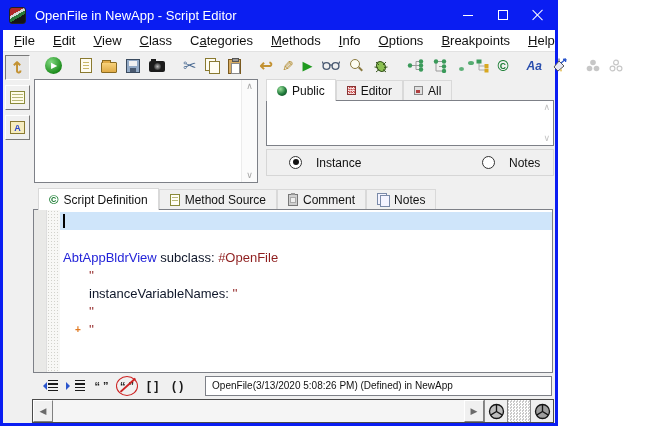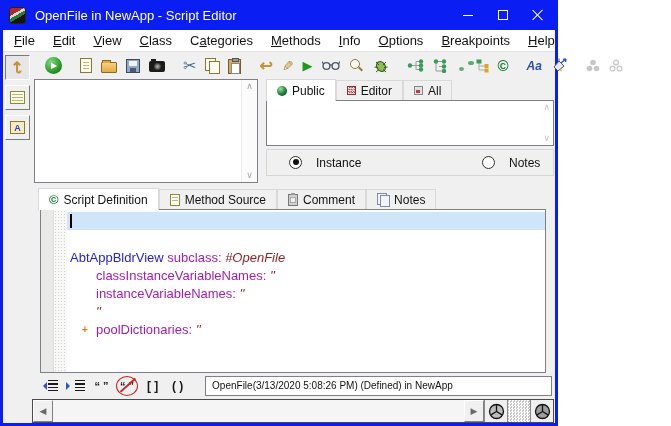--- a/index.html
+++ b/index.html
@@ -124,30 +124,30 @@
   .ti-clip { width: 10px; height: 12px; background: #cfcfcf; border: 1px solid #777; position: relative; }
   .ti-clip::before { content: ""; position: absolute; top: -2px; left: 2px; width: 4px; height: 2px; background: #999; }
   .ti-clip::after { content: ""; position: absolute; inset: 2px 1px; background: #efefef; border: 1px solid #aaa; }
   .ti-notes { width: 12px; height: 13px; position: relative; }
   .ti-notes::before, .ti-notes::after { content: ""; position: absolute; width: 8px; height: 10px;
       background: #f4f4ff; border: 1px solid #7a8aa8; }
   .ti-notes::before { left: 0; top: 0; } .ti-notes::after { left: 3px; top: 2px; }
 
   
   .lower-tabs { display: flex; align-items: flex-end; margin: 5px 0 0 6px; flex: none; position: relative; z-index: 2; }
-  .editor { flex: 1; margin: 0 8px; border: 1px solid #7d8087; background: #fff; display: flex; min-height: 0; position: relative; }
+  .editor { flex: 1; margin: 0 1px; border: 1px solid #7d8087; background: #fff; display: flex; min-height: 0; position: relative; }
   .gut1 { width: 13px; background: #e9e9e7; border-right: 1px solid #dedede; flex: none; }
   .gut2 { width: 13px; flex: none; background-color: #f8f8f6;
           background-image: radial-gradient(#d2d2cc 0.8px, transparent 0.8px); background-size: 3px 3px; }
   .codebody { flex: 1; font-size: 13px; padding-top: 2px; min-width: 0; }
   .code-line { height: 18px; padding-left: 3px; white-space: pre; color: #1a1a1a; display: flex; align-items: center; }
   .code-line.sel { background: #cfe5fa; }
   .code-line.ind { padding-left: 29px; }
   .caret { width: 1.5px; height: 14px; background: #000; display: inline-block; }
-  .tk-class { color: #2323d8; } .tk-symbol { color: #8f1f1f; font-style: italic; } .tk-plain { color: #a21caf; }
+  .tk-class { color: #2323d8; } .tk-symbol { color: #8f1f1f; } .tk-plain { color: #0f172a; }
   .gmark { position: absolute; left: 41px; top: 114px; color: #e07820; font-size: 10px; font-weight: bold; }
 
   
   .edit-toolbar { height: 23px; display: flex; align-items: center; gap: 8px; padding: 0 2px 0 7px; flex: none; margin-top: 1px; }
   .ebtn { height: 19px; min-width: 17px; display: flex; align-items: center; justify-content: center;
           font-size: 12px; color: #1a1a1a; font-weight: bold; position: relative; }
   .lines { width: 10px; height: 11px; background: repeating-linear-gradient(#1a1a1a 0 1.2px, transparent 1.2px 3.4px); }
   .arrow-l, .arrow-r { width: 0; height: 0; border: 4px solid transparent; }
   .arrow-l { border-right-color: #2a55cc; margin-right: 1px; }
   .arrow-r { border-left-color: #2a55cc; margin-right: 1px; }
@@ -380,24 +380,24 @@
         </div>
       </div>
 
       <div class="editor">
         <div class="gut1"></div>
         <div class="gut2"></div>
         <div class="codebody">
             <div class="code-line sel"><span class="caret"></span></div>
             <div class="code-line"></div>
             <div class="code-line"><span class="tk-class">AbtAppBldrView</span><span class="tk-plain"> subclass: </span><span class="tk-symbol">#OpenFile</span></div>
-            <div class="code-line ind"><span class="tk-plain">classInstanceVariableNames: </span><span class="tk-symbol">''</span></div>
+            <div class="code-line ind"><span class="tk-symbol">''</span></div>
             <div class="code-line ind"><span class="tk-plain">instanceVariableNames: </span><span class="tk-symbol">''</span></div>
             <div class="code-line ind"><span class="tk-symbol">''</span></div>
-            <div class="code-line ind"><span class="tk-plain">poolDictionaries: </span><span class="tk-symbol">''</span></div>
+            <div class="code-line ind"><span class="tk-symbol">''</span></div>
           </div>
         <span class="gmark">+</span>
       </div>
 
       <div class="edit-toolbar">
         <span class="ebtn">
             <span class="arrow-l"></span>
             <span class="lines"></span>
           </span>
         <span class="ebtn">

